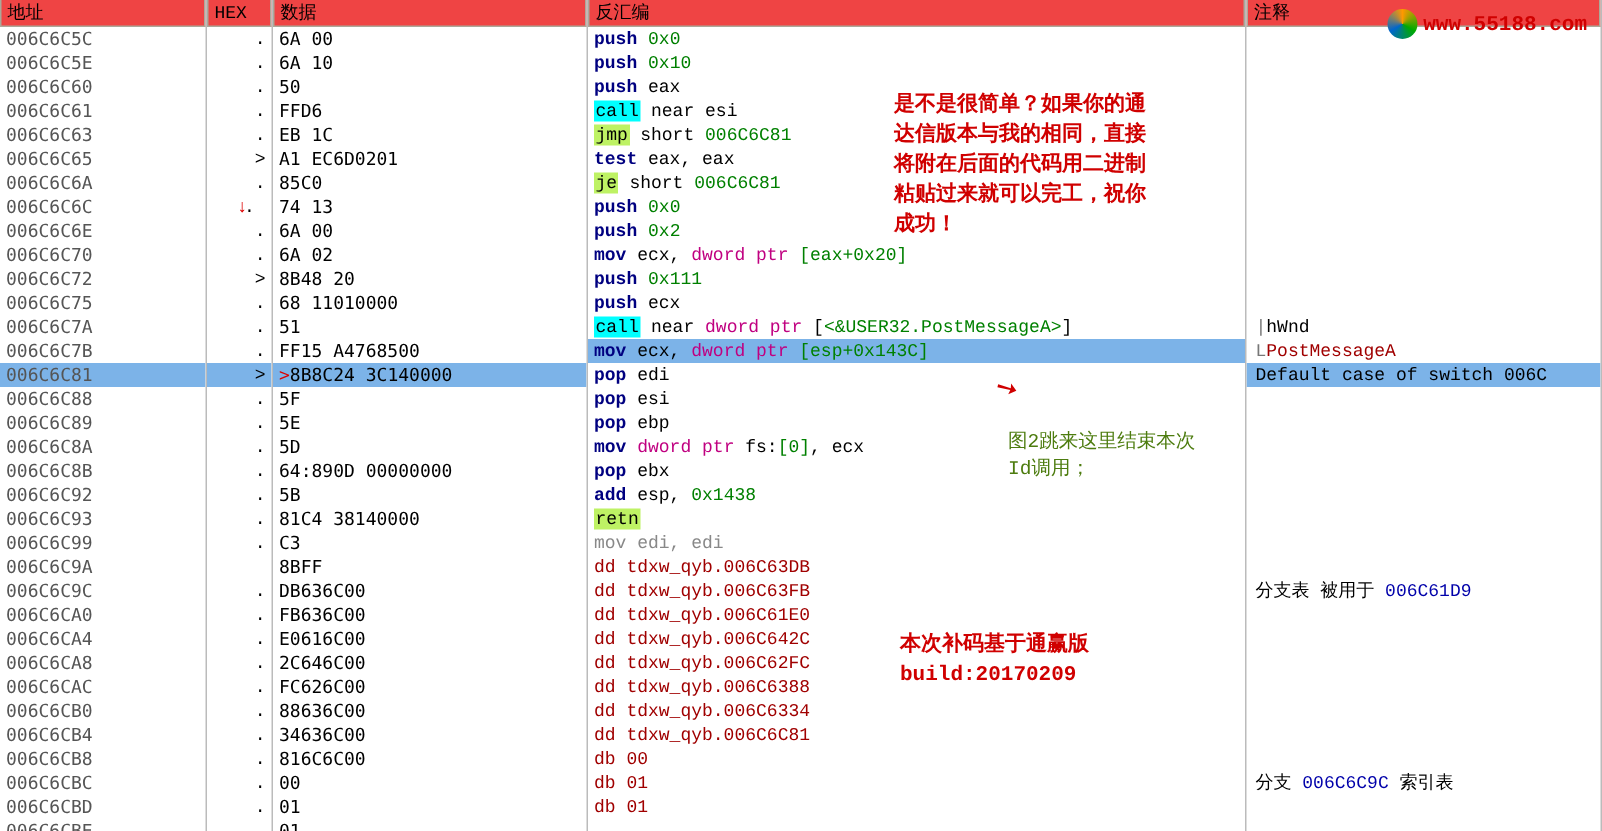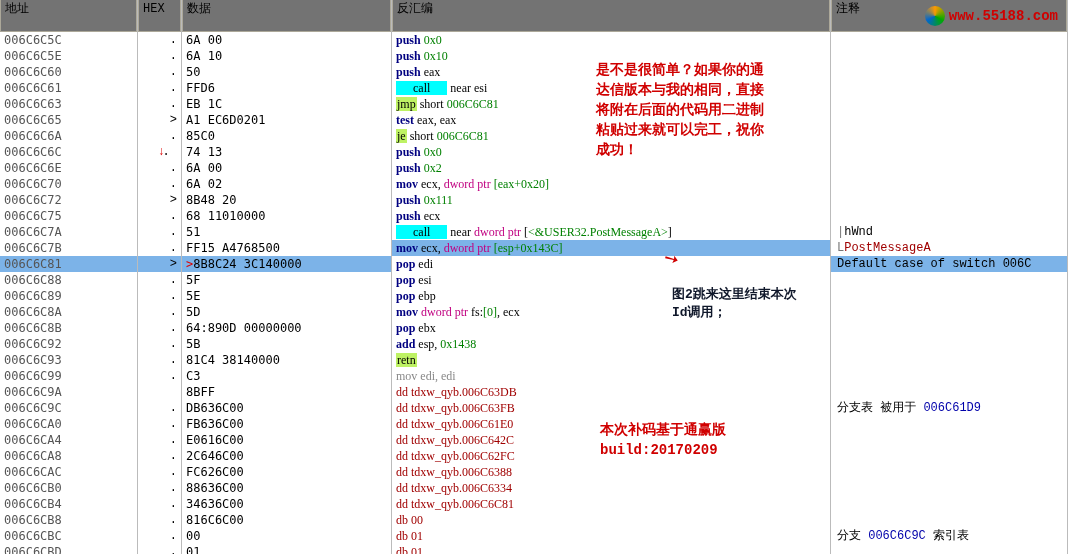--- a/index.html
+++ b/index.html
@@ -1,36 +1,36 @@
 <!DOCTYPE html>
 <html><head>
 <meta charset="utf-8">
 <style>
 *{margin:0;padding:0;box-sizing:border-box}
 body{font-family:Consolas,"Courier New",monospace;font-size:12px;background:#fff;overflow:hidden;width:1068px;height:554px;position:relative}
 .grid{display:grid;grid-template-columns:138px 44px 210px 439px 237px;height:100%}
-.hdr{background:#737373;border:1px solid #aca899;border-top:none;padding:1px 4px;font-weight:normal;height:32px;line-height:16px;overflow:hidden}
+.hdr{background:#ef4444;border:1px solid #aca899;border-top:none;padding:1px 4px;font-weight:normal;height:18px;line-height:16px;overflow:hidden}
 .col{border-right:1px solid #bbb;overflow:hidden}
 .row{height:16px;line-height:16px;padding:0 4px;white-space:nowrap;overflow:hidden}
 .addr{color:#555;font-family:Consolas,monospace}
 .hex{text-align:right;padding-right:4px;color:#000}
 .data{color:#000;font-family:Consolas,monospace}
-.dis{font-family:Liberation Serif, serif}
+.dis{font-family:Liberation Mono, monospace}
 .cmt{color:#000;padding-left:6px}
 .hl{background:#7cb3e8}
 .hx{color:#008000}
 .kw{color:#000080;font-weight:bold}
 .ptr{color:#c00080}
-.callbg{background:#00ffff;color:#000;padding:0 17px}
+.callbg{background:#00ffff;color:#000;padding:0 1px}
 .jmpbg{background:#bef264;color:#000;padding:0 1px}
 .retnbg{background:#bef264;color:#000;padding:0 1px}
 .gray{color:#888}
 .redc{color:#a00000}
 .red-note{color:#d00000;position:absolute;font-size:14px;font-weight:bold;line-height:20px}
-.blue-note{color:#0f172a;position:absolute;font-size:13px;font-weight:bold;line-height:18px}
+.blue-note{color:#4d7c0f;position:absolute;font-size:13px;font-weight:normal;line-height:18px}
 .watermark{position:absolute;top:6px;right:10px;color:#d00000;font-size:14px;font-weight:bold;z-index:10}
 .logo{display:inline-block;width:20px;height:20px;border-radius:50%;background:conic-gradient(#f90,#0a0,#06c,#f90);vertical-align:middle;margin-right:4px}
 .arrow{position:absolute;color:#d00000;font-size:20px;font-weight:bold}
 .sideline{color:#777}
 </style>
 </head>
 <body>
 
 <div class="watermark"><span class="logo"></span><span>www.55188.com</span></div>
 

